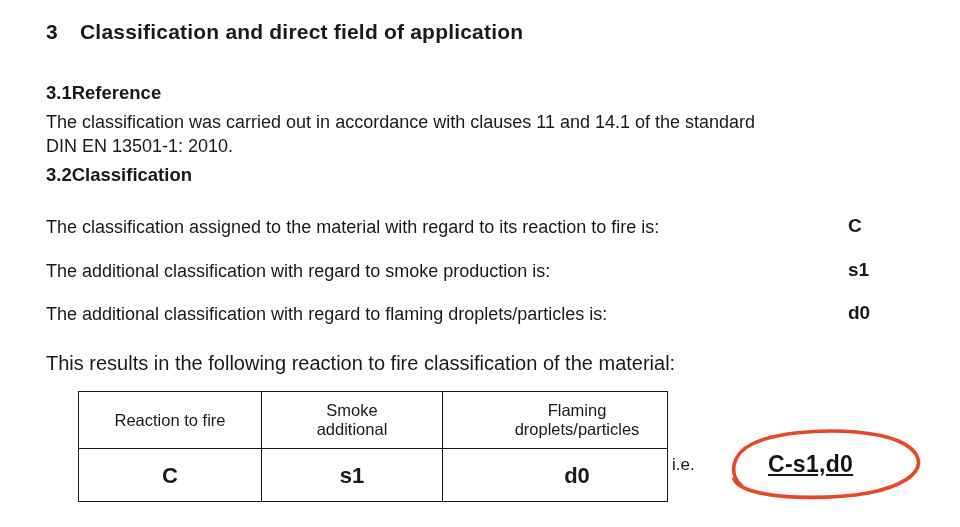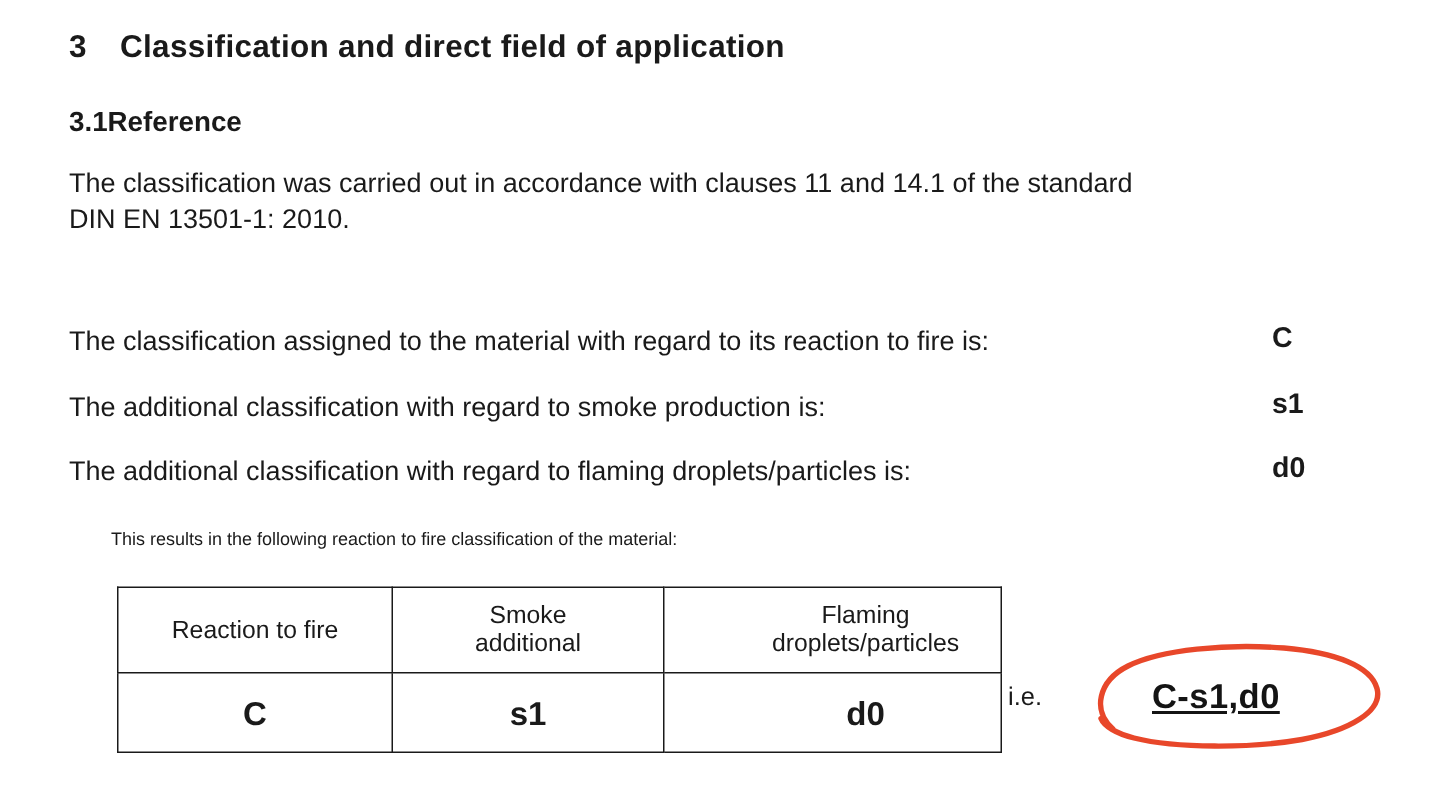--- a/index.html
+++ b/index.html
@@ -35,21 +35,21 @@
     display: inline-block;
     width: 34px;
   }
   .h2 {
     position: absolute;
     left: 46px;
     font-size: 18.5px;
     font-weight: bold;
     white-space: nowrap;
   }
-  .h2-ref { top: 70px; }
+  .h2-ref { top: 82px; }
   .h2-class { top: 164px; }
   .h2 .num {
     display: inline-block;
   }
   .para {
     position: absolute;
     left: 46px;
     font-size: 18px;
     line-height: 25px;
     white-space: nowrap;
@@ -71,23 +71,22 @@
     font-size: 19px;
     font-weight: bold;
   }
   .val-1 { top: 215px; }
   .val-2 { top: 259px; }
   .val-3 { top: 302px; }
   .p-result {
     position: absolute;
     left: 46px;
     top: 352px;
-    font-size: 12px;
-    white-space: nowrap;
-    margin-left: 28px;
+    font-size: 20px;
+    white-space: nowrap;
   }
 
   
   .tbl {
     position: absolute;
     left: 78px;
     top: 391px;
     border-collapse: collapse;
     table-layout: fixed;
   }
@@ -149,20 +148,23 @@
     <span class="num">3</span><span>Classification and direct field of application</span>
   </div>
 
   <div class="h2 h2-ref">
     <span class="num">3.1</span><span>Reference</span>
   </div>
 
   <div class="para p-ref1">The classification was carried out in accordance with clauses 11 and 14.1 of the standard</div>
   <div class="para p-ref2">DIN EN 13501-1: 2010.</div>
 
+  <div class="h2 h2-class">
+    <span class="num">3.2 </span><span>Classification</span>
+  </div>
 
   <div class="stmt stmt-1">The classification assigned to the material with regard to its reaction to fire is:</div>
   <div class="val val-1">C</div>
 
   <div class="stmt stmt-2">The additional classification with regard to smoke production is:</div>
   <div class="val val-2">s1</div>
 
   <div class="stmt stmt-3">The additional classification with regard to flaming droplets/particles is:</div>
   <div class="val val-3">d0</div>
 

